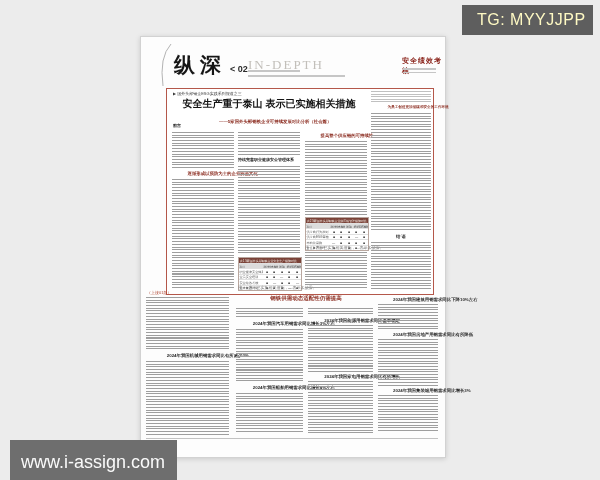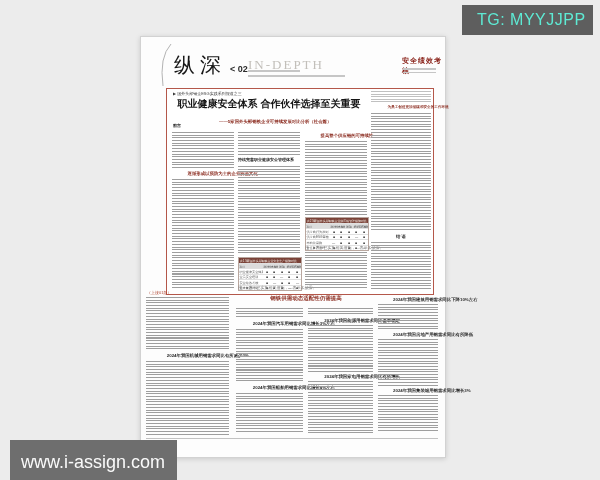--- a/index.html
+++ b/index.html
@@ -3,21 +3,21 @@
 <meta charset="utf-8">
 <style>
   html,body{margin:0;padding:0;width:600px;height:480px;background:#ececec;overflow:hidden;
             font-family:"Liberation Sans","DejaVu Sans",sans-serif;}
   .stage{position:relative;width:600px;height:480px;}
   
   .paper{position:absolute;left:140px;top:36px;width:304px;height:420px;background:#fdfdfd;
          border:1px solid #d2d2d2;box-shadow:0 1px 5px rgba(0,0,0,.15);}
   .abs{position:absolute;}
   
-  .sec-title{position:absolute;left:33px;top:17px;font-size:21px;line-height:22px;font-weight:normal;
+  .sec-title{position:absolute;left:33px;top:17px;font-size:21px;line-height:22px;font-weight:bold;
              letter-spacing:5px;color:#161616;text-align:center;}
   .page-marker{position:absolute;left:89px;top:27px;font-size:9px;font-weight:bold;color:#2b2b2b;}
   .sec-en{position:absolute;left:107px;top:20px;font-size:13px;letter-spacing:2px;color:#c2bfba;
           font-family:"Liberation Serif","DejaVu Serif",serif;}
   .strip{position:absolute;height:2px;background:#c6c6c6;}
   .logo{position:absolute;left:261px;top:19px;font-size:7px;font-weight:bold;color:#8a231a;
         letter-spacing:1px;font-family:"Liberation Serif","DejaVu Serif",serif;}
   
   .rbox{position:absolute;left:25px;top:51px;width:266px;height:205px;border:1px solid var(--box-border,#b4574a);
         background:#fff;}
@@ -49,21 +49,21 @@
   .trow{display:flex;height:4.5px;border-top:1px solid #e0e0e0;overflow:hidden;}
   .thead{background:#dcdcdc;height:4px;}
   .tc{flex:1;display:flex;align-items:center;justify-content:center;overflow:hidden;}
   .tc span{transform:scale(.45);transform-origin:50% 50%;line-height:5px;}
   .tlab{flex:0 0 24px;justify-content:flex-start;}
   .tlab span{transform-origin:0 50%;color:#555;padding-left:1px;}
   .rule{position:absolute;border-top:1px solid #c2c2c2;}
   
   .tgbox{position:absolute;left:462px;top:5px;width:131px;height:30px;background:#5e5e5e;
          display:flex;align-items:center;padding-left:15px;box-sizing:border-box;}
-  .tgbox span{color:#5eead4;font-size:16px;letter-spacing:.5px;}
+  .tgbox span{color:#fef9c3;font-size:16px;letter-spacing:.5px;}
   .wmbox{position:absolute;left:10px;top:440px;width:167px;height:44px;background:#6e6e6e;
          display:flex;align-items:center;padding-left:11px;box-sizing:border-box;}
   .wmbox span{color:#fafafa;font-size:18px;}
 </style>
 </head>
 <body>
 
 <div class="stage">
 
   <div class="paper">
@@ -75,21 +75,21 @@
     <div class="page-marker">&lt; 02</div>
     <div class="sec-en">IN-DEPTH</div>
     <div class="strip" style="left:107px;top:33px;width:52px;"></div>
     <div class="strip" style="left:107px;top:37.5px;width:97px;"></div>
     <div class="logo">安全绩效考核</div>
     <div class="strip" style="left:262px;top:31px;width:33px;height:1.8px;"></div>
     <div class="strip" style="left:262px;top:34.5px;width:33px;height:1.8px;"></div>
 
     <div class="rbox">
       <div class="mx" style="left:6px;top:3px;">▶ 国外头部钢企ESG实践系列报道之三</div>
-      <div class="headline">职业健康安全体系 合作伙伴选择至关重要</div>
+      <div class="headline">安全生产重于泰山 表示已实施相关措施</div>
       <div class="mxc red bold" style="left:2px;top:30px;width:200px;">——5家国外头部钢铁企业可持续发展对比分析（社会篇）</div>
 
       <div class="mx bold" style="left:6px;top:35px;color:#222;">前言</div>
       <div class="tb" style="left:5px;top:43px;width:62px;height:36px;"></div>
       <div class="mxc red bold" style="left:5px;top:82px;width:62px;">逐渐形成以预防为主的企业安全文化</div>
       <div class="tb" style="left:5px;top:90px;width:62px;height:111px;"></div>
 
       <div class="tb" style="left:71px;top:43px;width:62px;height:24px;"></div>
       <div class="mx bold" style="left:71px;top:69px;color:#222;">持续完善职业健康安全管理体系</div>
       <div class="tb" style="left:71px;top:77px;width:62px;height:89px;"></div>

